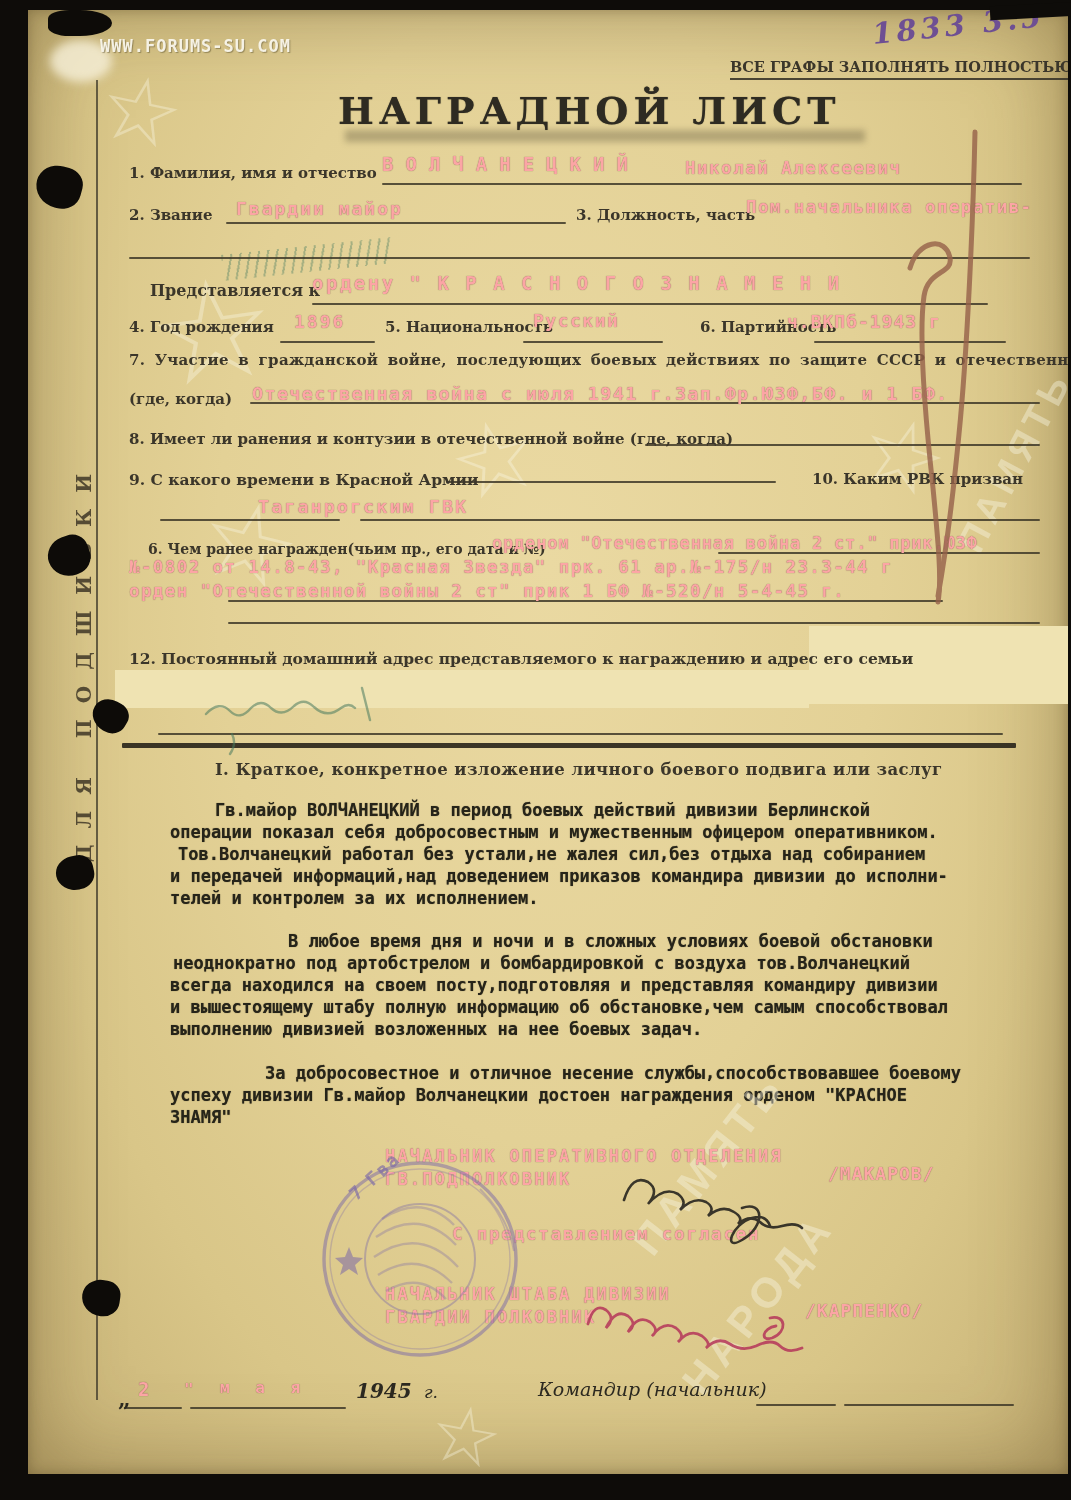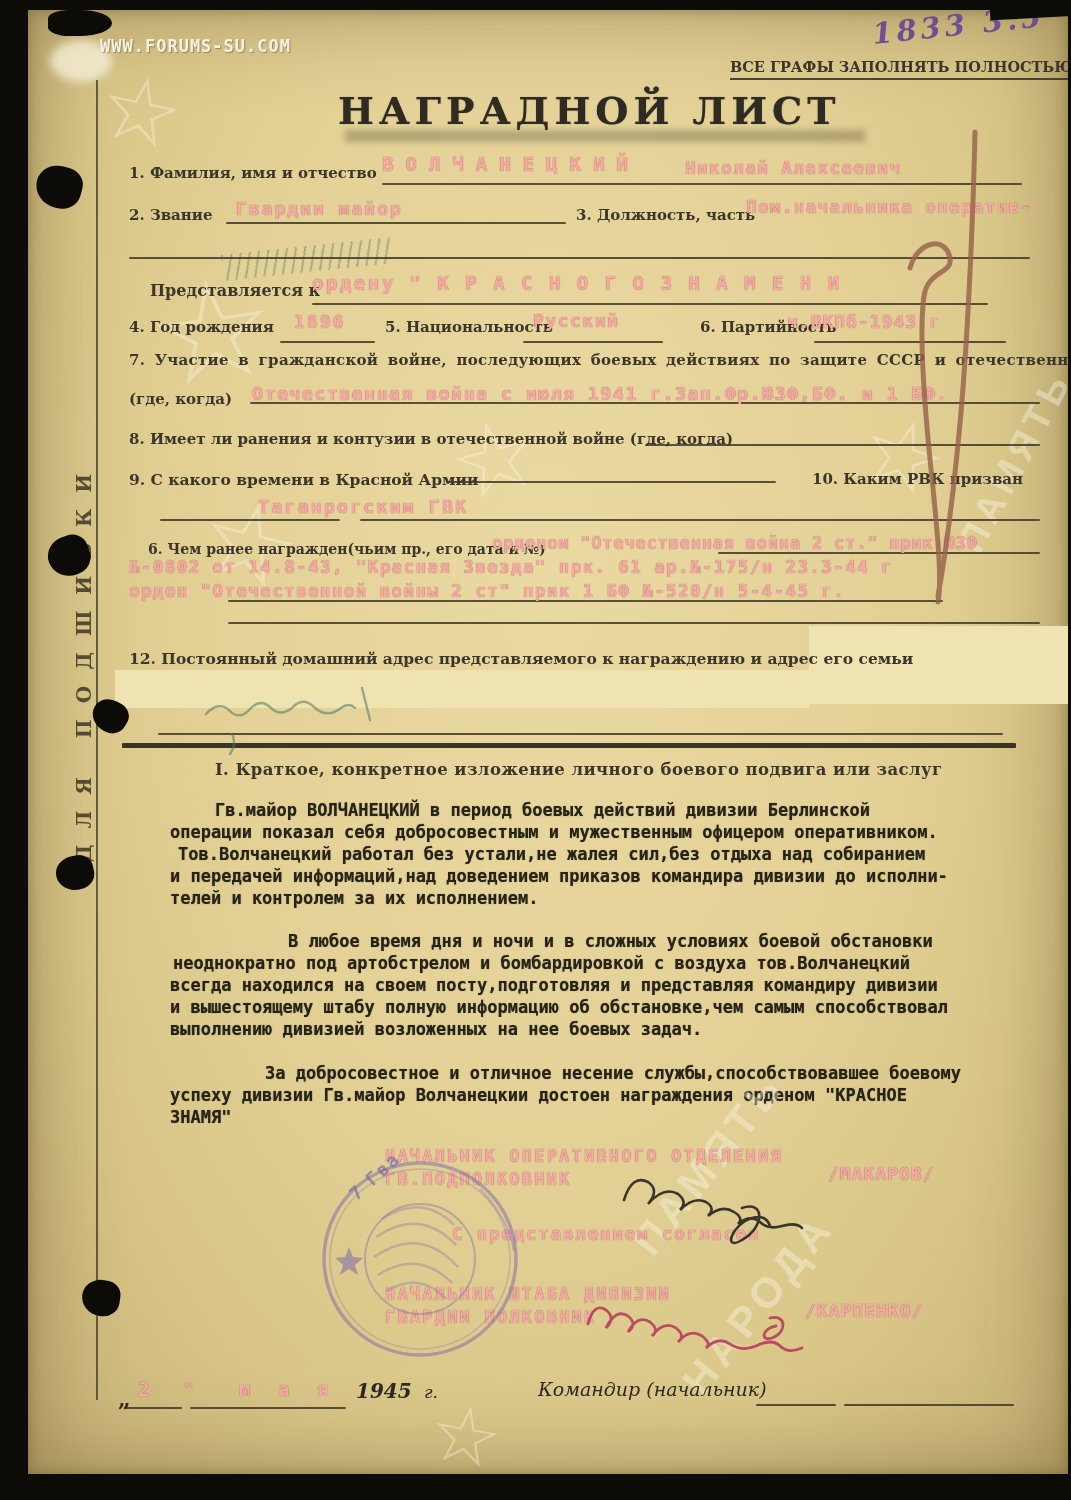--- a/index.html
+++ b/index.html
@@ -142,21 +142,21 @@
 
   <div class="typed" style="left:452px;top:1224px;font-size:17.5px;letter-spacing:1.8px;">С представлением согласен</div>
 
   <div class="typed" style="left:385px;top:1284px;font-size:17px;letter-spacing:2.2px;text-align:right;">НАЧАЛЬНИК ШТАБА ДИВИЗИИ</div>
   <div class="typed" style="left:385px;top:1307px;font-size:17px;letter-spacing:2.2px;">ГВАРДИИ ПОЛКОВНИК</div>
   <div class="typed" style="left:805px;top:1300px;font-size:18px;letter-spacing:1px;">/КАРПЕНКО/</div>
 
   <div class="abs" style="left:118px;top:1386px;z-index:5;font-size:22px;color:#2c2920;font-weight:700;">„</div>
   <div class="typed" style="left:138px;top:1378px;font-size:19px;">2</div>
   <div class="typed" style="left:184px;top:1380px;font-size:16px;">"</div>
-  <div class="typed" style="left:227px;top:1378px;font-size:19px;letter-spacing:8px;padding-left:12px;">м а я</div>
+  <div class="typed" style="left:208px;top:1378px;font-size:16px;letter-spacing:8px;padding-left:12px;">м а я</div>
   <div class="abs" style="left:356px;top:1379px;z-index:5;font-style:italic;font-size:20px;color:#2c2920;font-weight:700;font-family:'DejaVu Serif',serif;">1945</div>
   <div class="abs" style="left:424px;top:1382px;z-index:5;font-style:italic;font-size:17px;color:#2c2920;font-family:'DejaVu Serif',serif;">г.</div>
   <div class="abs" style="left:538px;top:1378px;z-index:5;font-style:italic;font-size:19px;color:#2c2920;font-family:'DejaVu Serif',serif;">Командир (начальник)</div>
   <div class="rule" style="left:124px;top:1407px;width:58px;"></div>
   <div class="rule" style="left:190px;top:1407px;width:156px;"></div>
   <div class="rule" style="left:756px;top:1404px;width:80px;"></div>
   <div class="rule" style="left:844px;top:1404px;width:170px;"></div>
 
   <div class="abs" style="left:96px;top:80px;width:2px;height:1320px;background:rgba(62,56,42,.75);z-index:4;"></div>
   <div class="abs" style="left:84px;top:660px;transform:translate(-50%,-50%) rotate(-90deg);white-space:nowrap;z-index:5;font-family:'DejaVu Serif',serif;font-weight:700;font-size:20px;letter-spacing:16px;color:rgba(62,54,38,.85);">ДЛЯ ПОДШИВКИ</div>

